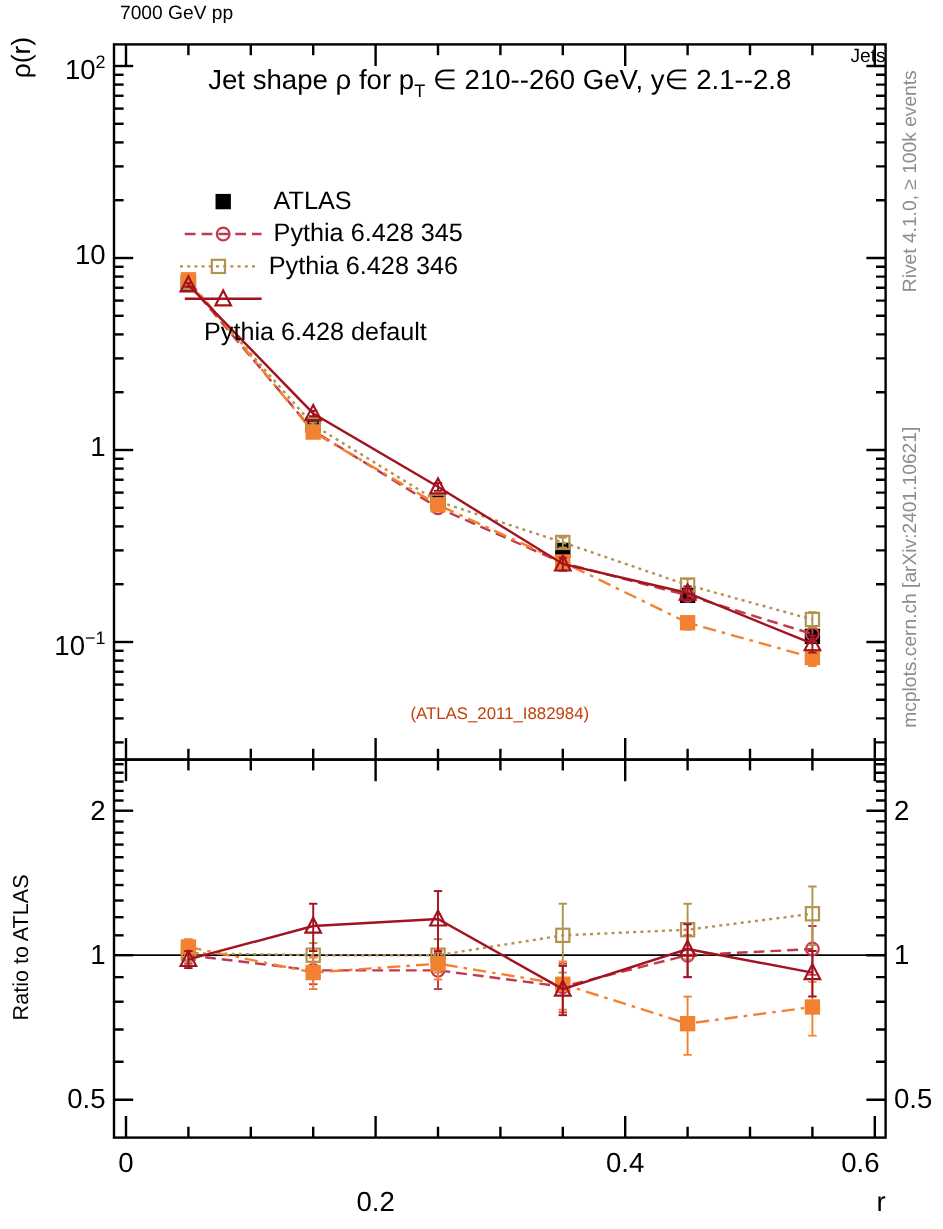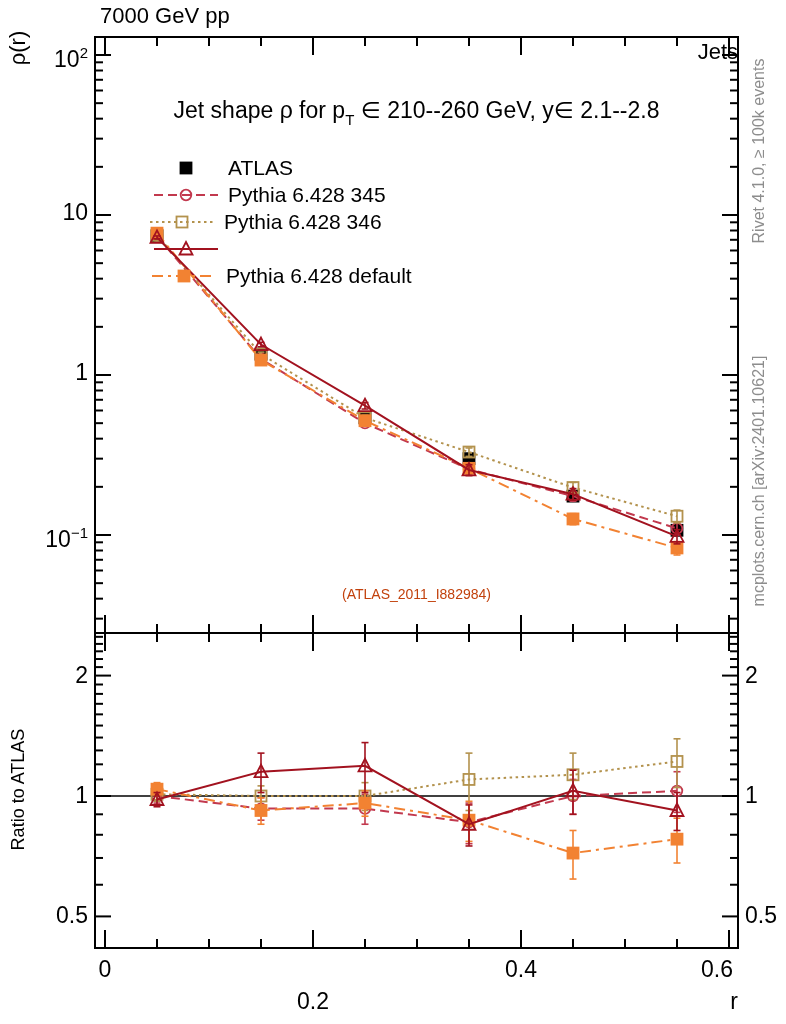--- a/index.html
+++ b/index.html
@@ -1,21 +1,21 @@
 <!DOCTYPE html>
 <html><head>
 <meta charset="utf-8">
 <style>
   html,body{margin:0;padding:0;background:#fff;}
   #page{position:relative;width:786px;height:1024px;background:#fff;
         font-family:"Liberation Sans","DejaVu Sans",sans-serif;color:#000;overflow:hidden;}
   .abs{position:absolute;}
   #chart-svg{position:absolute;left:0;top:0;}
-  .hdr{font-size:22px;top:3px;white-space:nowrap;}
-  #plot-title{left:95px;width:643px;top:53px;text-align:center;font-size:23px;white-space:nowrap;margin-top:44px;}
+  .hdr{font-size:16px;top:3px;white-space:nowrap;}
+  #plot-title{left:95px;width:643px;top:53px;text-align:center;font-size:23px;white-space:nowrap;}
   #plot-title .sub{font-size:15px;vertical-align:-7px;}
   .rot-left{transform:rotate(-90deg);transform-origin:center;white-space:nowrap;}
   .side-note{color:#8d8d8d;font-size:16px;white-space:nowrap;}
   .watermark{color:#c2410c;font-size:14px;white-space:nowrap;}
   .legend-row{position:absolute;height:26px;display:flex;align-items:center;margin-top:48px;}
   .legend-label{font-size:21px;margin-left:6px;white-space:nowrap;}
   .tick-label{position:absolute;font-size:23px;line-height:23px;white-space:nowrap;}
   .tick-label sup{font-size:15px;}
   .xlab{font-size:23px;}
 </style>
@@ -466,21 +466,21 @@
           <rect x="30.5" y="7.5" width="11" height="11" fill="none" stroke="#b3924d" stroke-width="1.8"></rect>
         </svg>
         <span class="legend-label">Pythia 6.428 346</span>
       </div>
       <div class="legend-row" style="left: 150px; top: 188px;">
         <svg width="72" height="26">
           <line x1="4" y1="13" x2="68" y2="13" stroke="#a2121f" stroke-width="2"></line>
           <polygon points="36,6 42.5,18.5 29.5,18.5" fill="none" stroke="#a2121f" stroke-width="1.8"></polygon>
         </svg>
       </div>
-      <div class="legend-row" style="left: 148px; top: 215px;">
+      <div class="legend-row" style="left: 164px; top: 215px; flex-direction: column;">
         <svg width="72" height="26">
           <line x1="4" y1="13" x2="68" y2="13" stroke="#f28232" stroke-width="2" stroke-dasharray="11 5 3 5"></line>
           <rect x="30.5" y="7.5" width="11" height="11" fill="#f28232" stroke="#f28232" stroke-width="1.8"></rect>
         </svg>
         <span class="legend-label">Pythia 6.428 default</span>
       </div>
     </div>
 
 <div class="abs watermark" style="left:95px;top:586px;width:643px;text-align:center;">(ATLAS_2011_I882984)</div>
 

